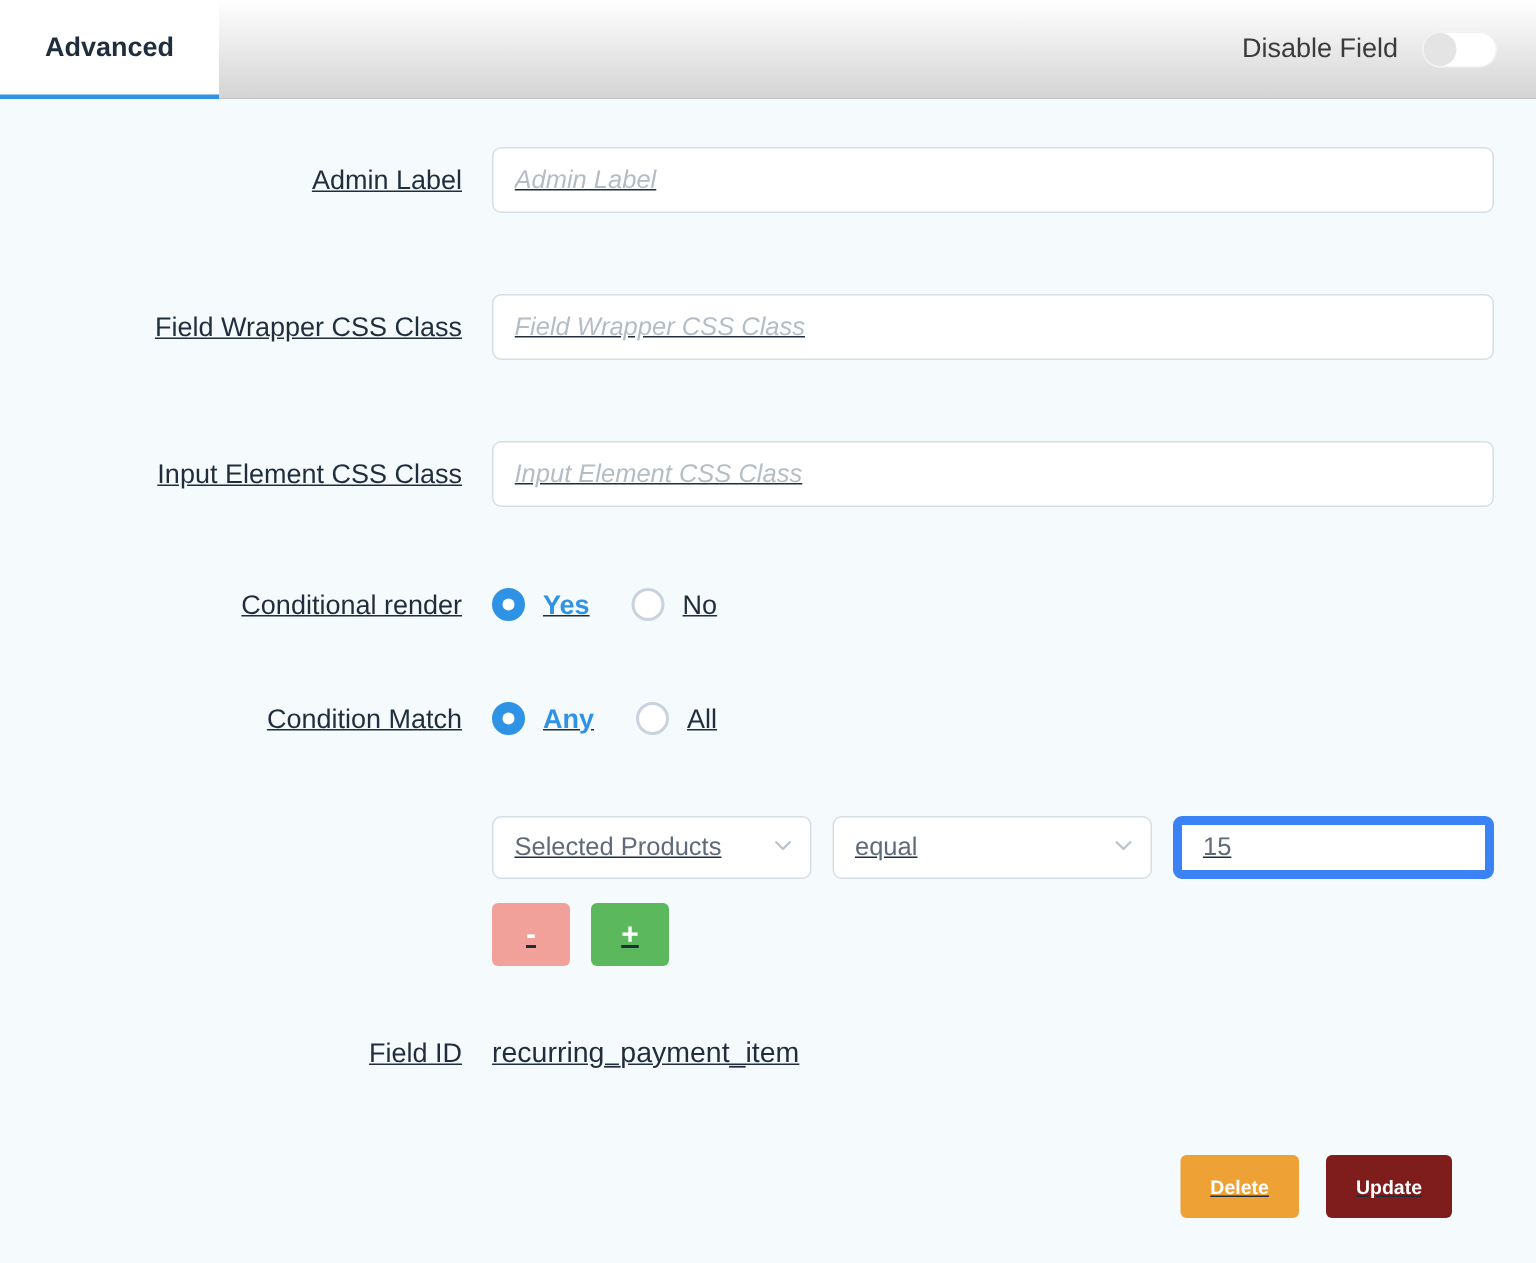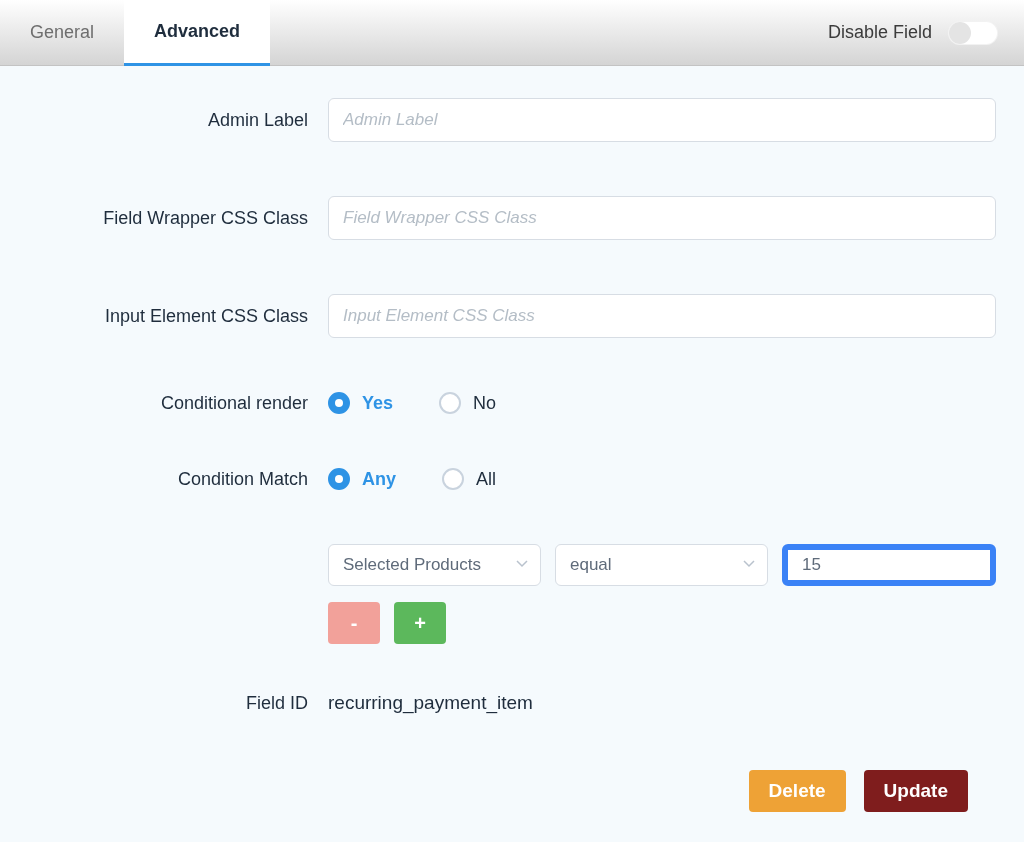--- a/index.html
+++ b/index.html
@@ -49,21 +49,21 @@
       border-radius: 12px;
       position: relative;
       box-shadow: inset 0 0 0 1px rgba(0,0,0,0.05);
     }
     .toggle-knob {
       width: 22px; height: 22px;
       background: #e4e4e4;
       border-radius: 50%;
       position: absolute; left: 1px; top: 1px;
     }
-    .form-area { padding: 32px 28px 0 28px; }
+    .form-area { padding: 32px 28px 0 28px; text-decoration: underline; }
     .row {
       display: flex;
       align-items: center;
       margin-bottom: 54px;
     }
     .row-label {
       width: 300px;
       text-align: right;
       padding-right: 20px;
       color: #1f2d3d;
@@ -74,21 +74,21 @@
       flex: 1;
       height: 44px;
       padding: 0 14px;
       font-size: 17px;
       color: #1f2d3d;
       border: 1px solid #d7dde4;
       border-radius: 6px;
       background: #ffffff;
     }
     .text-input::placeholder { color: #b4bdc6; font-style: italic; }
-    .radios { display: flex; gap: 46px; align-items: center; }
+    .radios { display: flex; gap: 28px; align-items: center; }
     .radio {
       display: flex; align-items: center; gap: 12px;
       font-size: 18px; cursor: pointer;
     }
     .radio .dot {
       width: 22px; height: 22px; border-radius: 50%;
       border: 2px solid #c9d3de; background: #fff;
       display: flex; align-items: center; justify-content: center;
     }
     .radio.selected .dot {
@@ -152,32 +152,31 @@
     }
     .field-id-row .row-label { font-size: 18px; }
     .field-id-value { font-size: 19px; color: #1f2d3d; }
     .footer-actions {
       display: flex; justify-content: flex-end; gap: 18px;
       padding-right: 28px;
     }
     .btn {
       height: 42px; padding: 0 20px;
       border: none; border-radius: 4px;
-      color: #fff; font-size: 19px; font-weight: 600;
+      color: #fff; font-size: 13px; font-weight: 600;
       cursor: pointer;
     }
     .btn-delete { background: #eea236; }
     .btn-update { background: #7f1d1d; }
     svg.chev-icon { width: 12px; height: 12px; }
   </style>
 </head>
 <body>
 
 <div class="tabbar">
-  <div class="tab">General</div>
   <div class="tab active">Advanced</div>
   <div class="tabbar-spacer"></div>
   <div class="disable-wrap">
     <span class="disable-label">Disable Field</span>
     <div class="toggle">
       <div class="toggle-knob"></div>
     </div>
   </div>
 </div>
 

